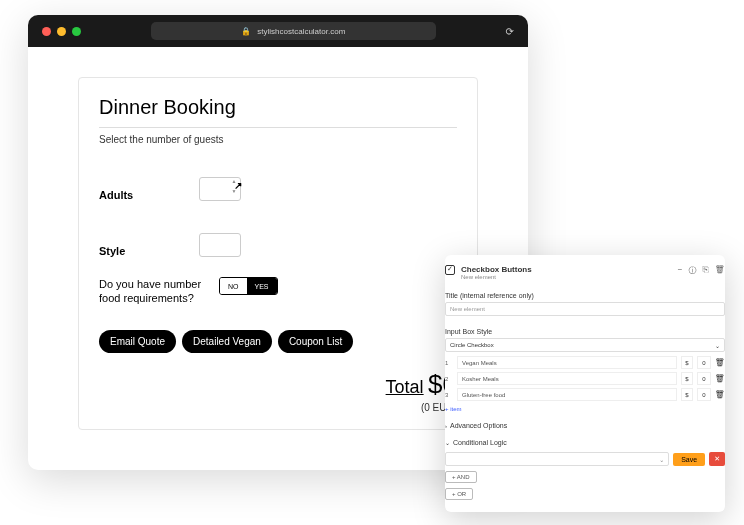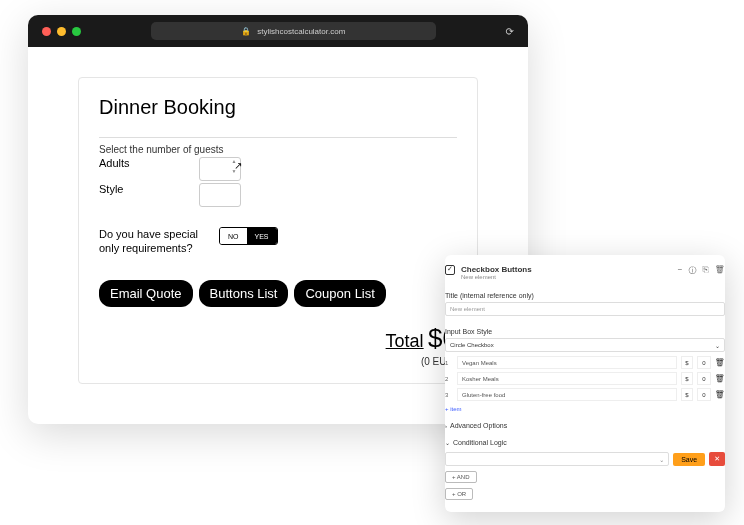--- a/index.html
+++ b/index.html
@@ -12,38 +12,38 @@
 .dot { width: 9px; height: 9px; border-radius: 50%; }
 .red { background: #ff5f57; }
 .yellow { background: #febc2e; }
 .green { background: #28c840; }
 .urlbar { flex: 1; background: #333; height: 18px; border-radius: 5px; margin-left: 70px; margin-right: 70px; display: flex; align-items: center; justify-content: center; gap: 6px; color: #ccc; font-size: 8px; }
 .lock { font-size: 8px; }
 .refresh { color: #ccc; font-size: 10px; }
 
 .content { padding: 30px 0 40px; }
 .form-card { margin: 0 auto; width: 400px; border: 1px solid #e5e5e5; border-radius: 4px; padding: 18px 20px 16px; background: #fff; }
-.form-title { font-size: 20px; font-weight: 500; margin-bottom: 18px; }
+.form-title { font-size: 20px; font-weight: 500; margin-bottom: 8px; }
 .form-sub { font-size: 10px; color: #333; border-top: 1px solid #ddd; padding-top: 6px; margin-top: 8px; }
-.field-row { display: flex; align-items: flex-start; margin-top: 2px; }
+.field-row { display: flex; align-items: flex-end; margin-top: 32px; font-weight: bold; }
 .field-label { font-size: 11px; width: 100px; }
 .numbox { width: 42px; height: 24px; border: 1px solid #ccc; border-radius: 3px; background: #fff; position: relative; }
 .numbox.cursor::after { content: "↖"; position: absolute; right: -2px; top: 2px; font-size: 10px; transform: scaleX(-1); }
 .spinner { position: absolute; right: 1px; top: 1px; bottom: 1px; width: 10px; display: flex; flex-direction: column; }
 .spinner span { flex: 1; font-size: 5px; color: #888; text-align: center; line-height: 1; }
 
 .yn-row { display: flex; align-items: flex-start; margin-top: 20px; }
 .yn-label { font-size: 11px; width: 120px; line-height: 1.3; }
 .toggle { display: flex; border: 1px solid #000; border-radius: 3px; overflow: hidden; height: 18px; }
 .toggle span { font-size: 7px; padding: 0 8px; display: flex; align-items: center; }
 .toggle .no { background: #fff; color: #000; }
 .toggle .yes { background: #000; color: #fff; }
 
 .pill-row { display: flex; gap: 6px; margin-top: 24px; }
-.pill { background: #000; color: #fff; font-size: 13px; padding: 6px 11px; border-radius: 12px; border: none; cursor: pointer; }
+.pill { background: #000; color: #fff; font-size: 10px; padding: 6px 11px; border-radius: 12px; border: none; cursor: pointer; }
 
 .total-row { text-align: right; margin-top: 16px; }
 .total-label { font-size: 18px; display: inline; text-decoration: underline; }
 .total-val { font-size: 26px; font-weight: 500; display: inline; }
 .total-sub { font-size: 10px; color: #333; margin-top: 2px; }
 
 
 .panel { position: absolute; top: 255px; left: 445px; width: 280px; background: #fff; border-radius: 6px; box-shadow: 0 8px 34px rgba(0,0,0,0.18); padding: 10px 0 12px; font-size: 7px; color: #333; }
 .panel-head { display: flex; align-items: flex-start; }
 .check-ico { width: 10px; height: 10px; border: 1px solid #333; border-radius: 2px; margin-right: 6px; position: relative; flex-shrink: 0; }
@@ -105,30 +105,30 @@
             </div>
         </div>
       </div>
 
       <div class="field-row">
         <div class="field-label">Style</div>
         <div class="numbox"></div>
       </div>
 
       <div class="yn-row">
-        <div class="yn-label">Do you have special only requirements?</div>
+        <div class="yn-label">Do you have number food requirements?</div>
         <div class="toggle">
           <span class="no">NO</span>
           <span class="yes">YES</span>
         </div>
       </div>
 
       <div class="pill-row">
         <button class="pill">Email Quote</button>
-        <button class="pill">Buttons List</button>
+        <button class="pill">Detailed Vegan</button>
         <button class="pill">Coupon List</button>
       </div>
 
       <div class="total-row">
         <span class="total-label">Total</span>
         <span class="total-val">$0</span>
         <div class="total-sub">(0 EUR)</div>
       </div>
     </div>
   </div>

